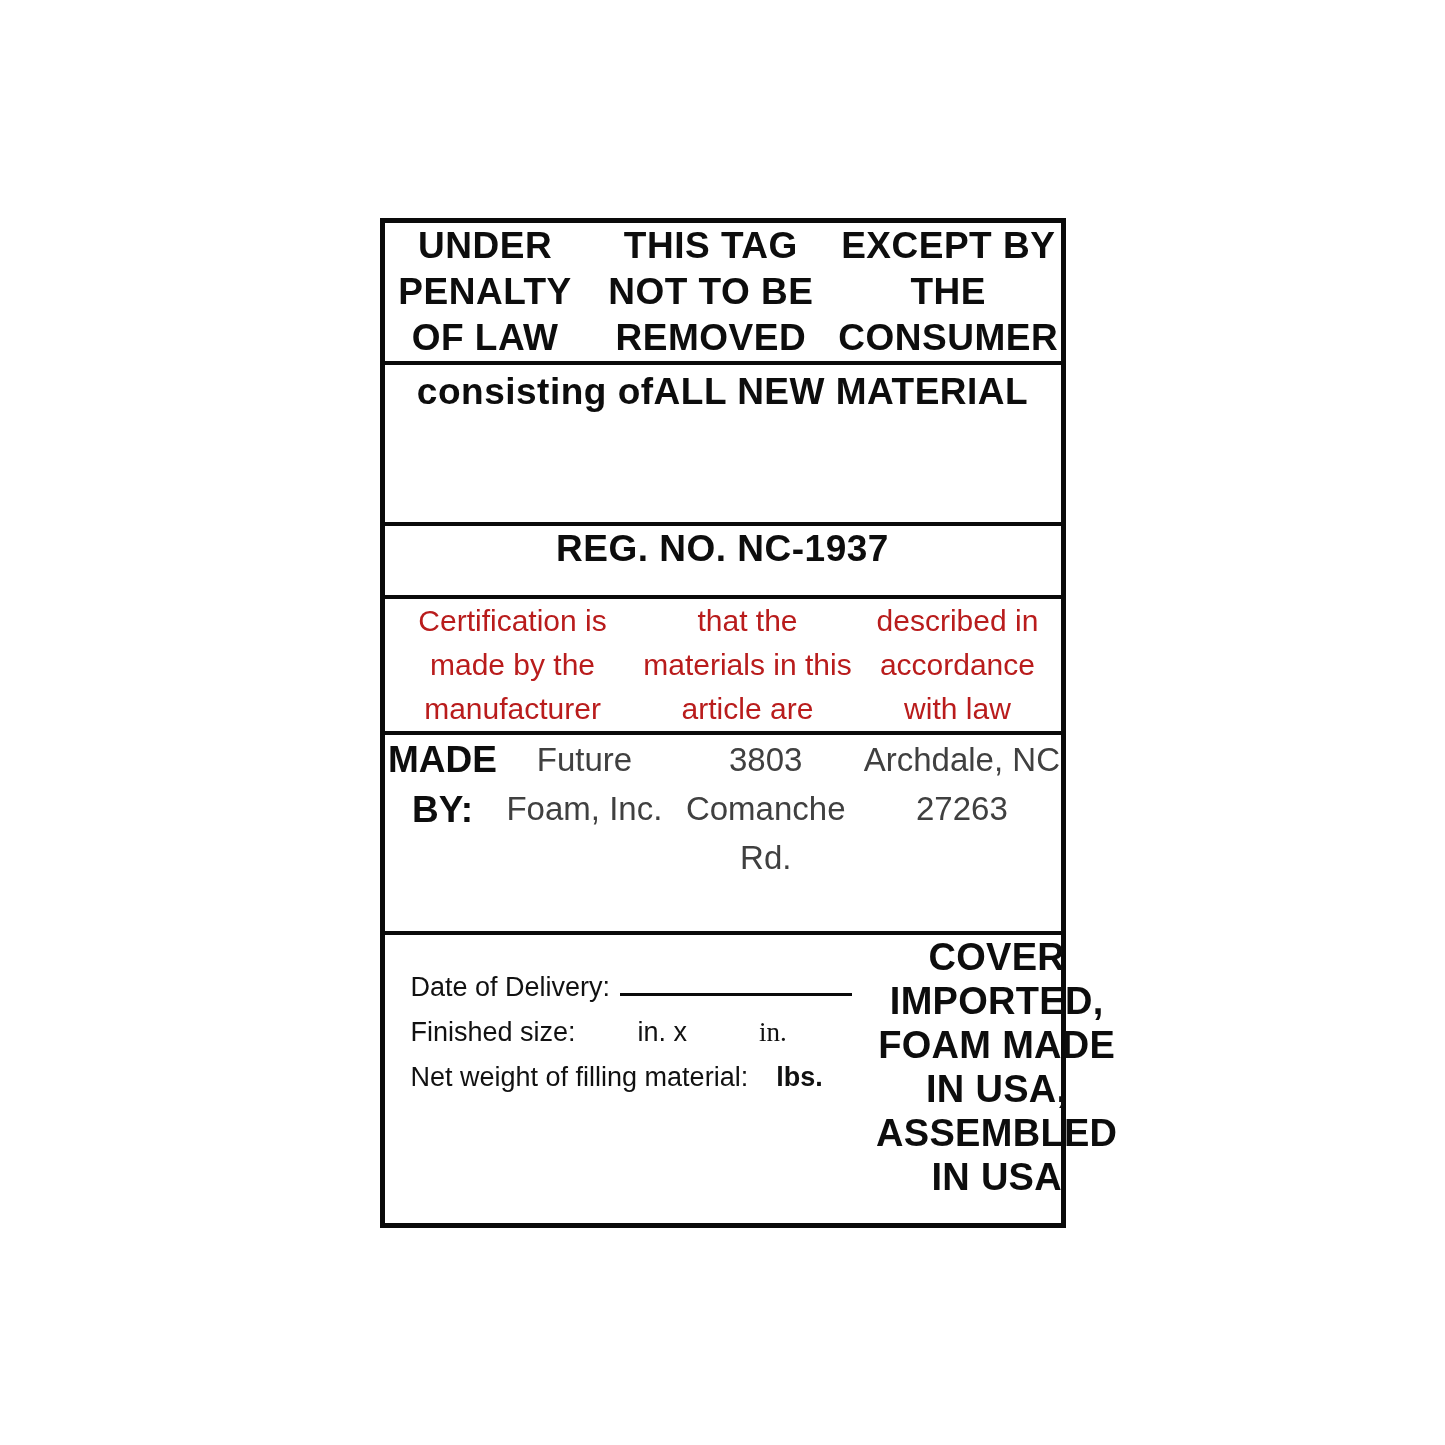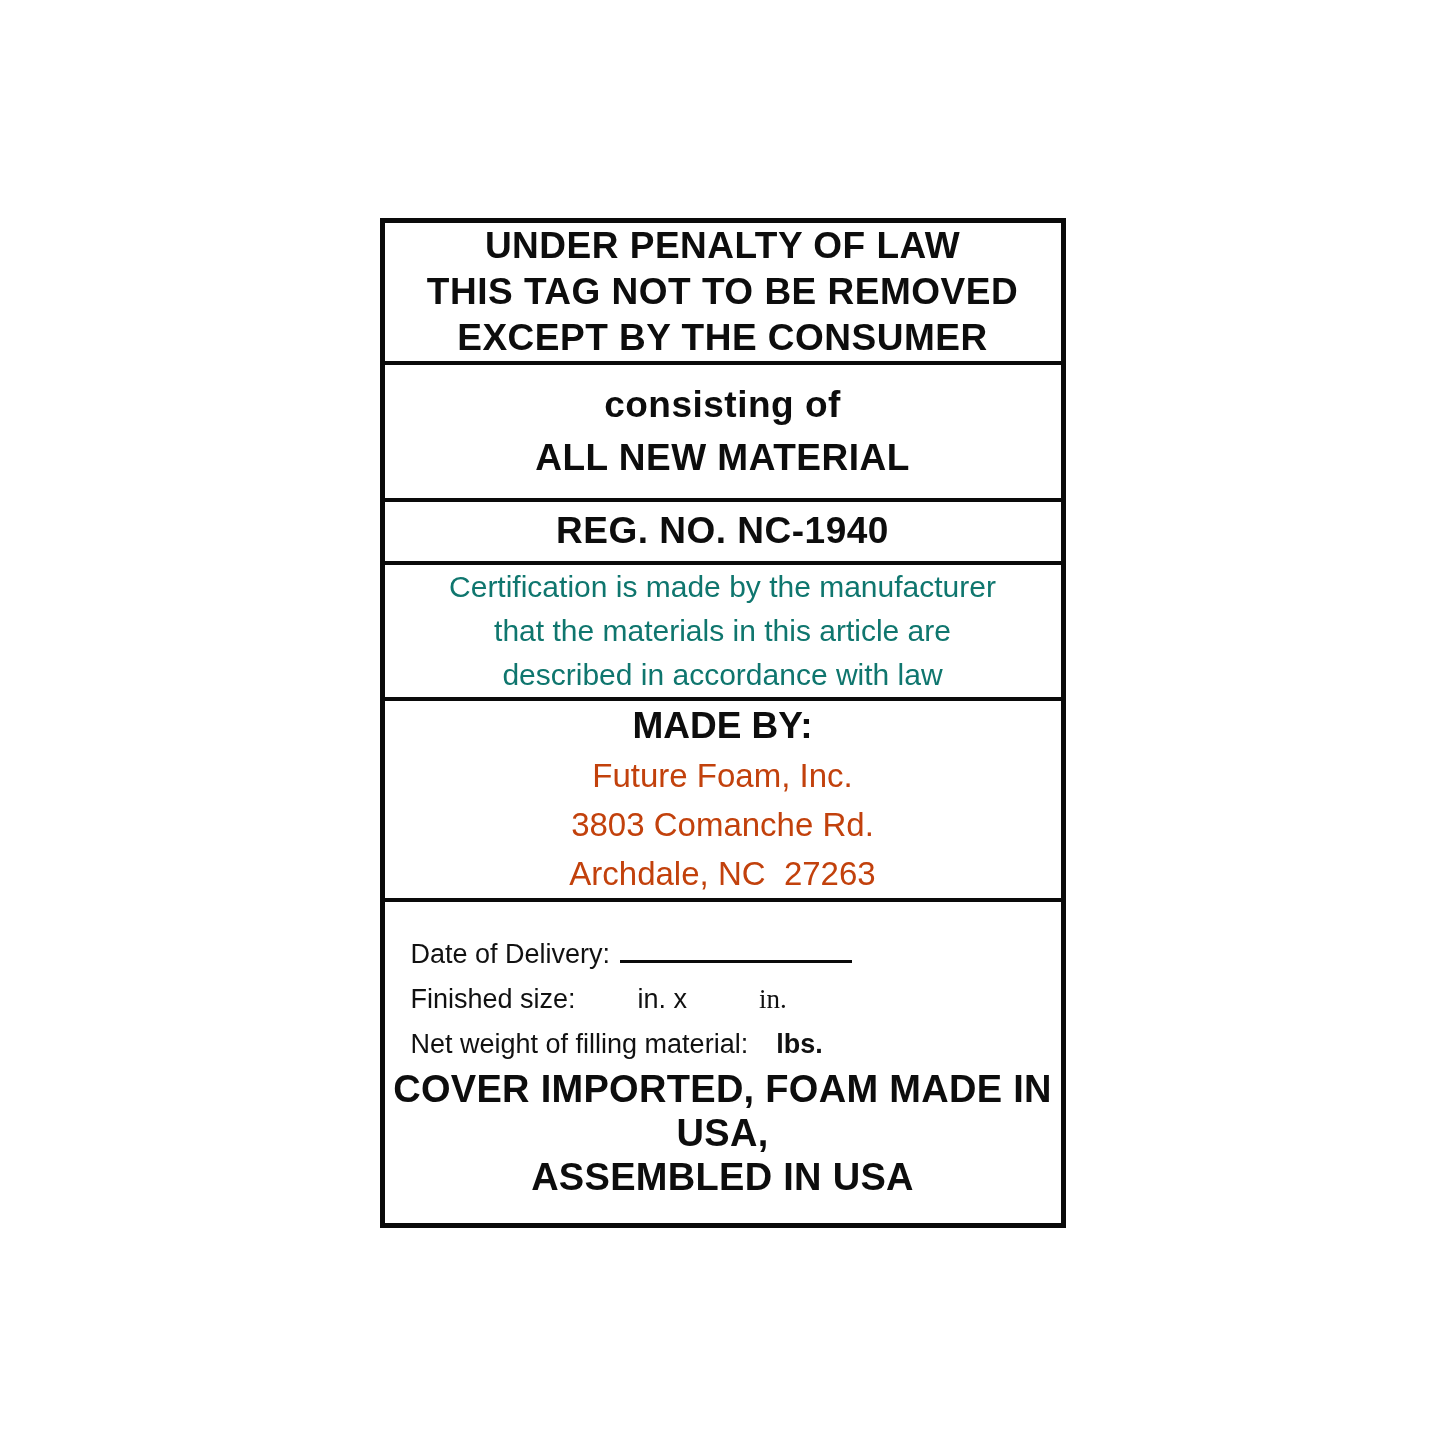--- a/index.html
+++ b/index.html
@@ -19,21 +19,21 @@
     height: 1010px;
     border: 5px solid #0a0a0a;
     background: #ffffff;
     color: #0d0d0d;
     display: flex;
     flex-direction: column;
   }
   .sec {
     border-bottom: 4px solid #0a0a0a;
     display: flex;
-    flex-direction: column;
+    flex-direction: row;
     justify-content: center;
     text-align: center;
   }
   .sec:last-child { border-bottom: none; }
 
   .sec-penalty   { height: 145px; }
   .sec-material  { height: 165px; }
   .sec-regno     { height: 74px;  }
   .sec-cert      { height: 139px; }
   .sec-madeby    { height: 204px; }
@@ -43,31 +43,31 @@
     font-weight: bold;
     font-size: 37px;
     line-height: 46px;
     letter-spacing: 0.5px;
   }
   .sec-material .hline { line-height: 53px; }
 
   .certline {
     font-size: 30px;
     line-height: 44px;
-    color: #0f766e;
+    color: #b91c1c;
   }
   .madeby-heading {
     font-weight: bold;
     font-size: 37px;
     line-height: 50px;
   }
   .addrline {
     font-size: 33px;
     line-height: 49px;
-    color: #c2410c;
+    color: #404040;
     white-space: pre-wrap;
   }
   .details-block {
     padding: 30px 24px 0 26px;
     font-size: 27px;
     line-height: 45px;
     color: #111;
   }
   .detail-row { white-space: nowrap; }
   .blank-line {
@@ -103,21 +103,21 @@
     <div class="hline">THIS TAG NOT TO BE REMOVED</div>
     <div class="hline">EXCEPT BY THE CONSUMER</div>
   </section>
 
   <section class="sec sec-material">
     <div class="hline">consisting of</div>
     <div class="hline">ALL NEW MATERIAL</div>
   </section>
 
   <section class="sec sec-regno">
-    <div class="hline">REG. NO. NC-1940</div>
+    <div class="hline">REG. NO. NC-1937</div>
   </section>
 
   <section class="sec sec-cert">
     <div class="certline">Certification is made by the manufacturer</div>
     <div class="certline">that the materials in this article are</div>
     <div class="certline">described in accordance with law</div>
   </section>
 
   <section class="sec sec-madeby">
     <div class="madeby-heading">MADE BY:</div>

